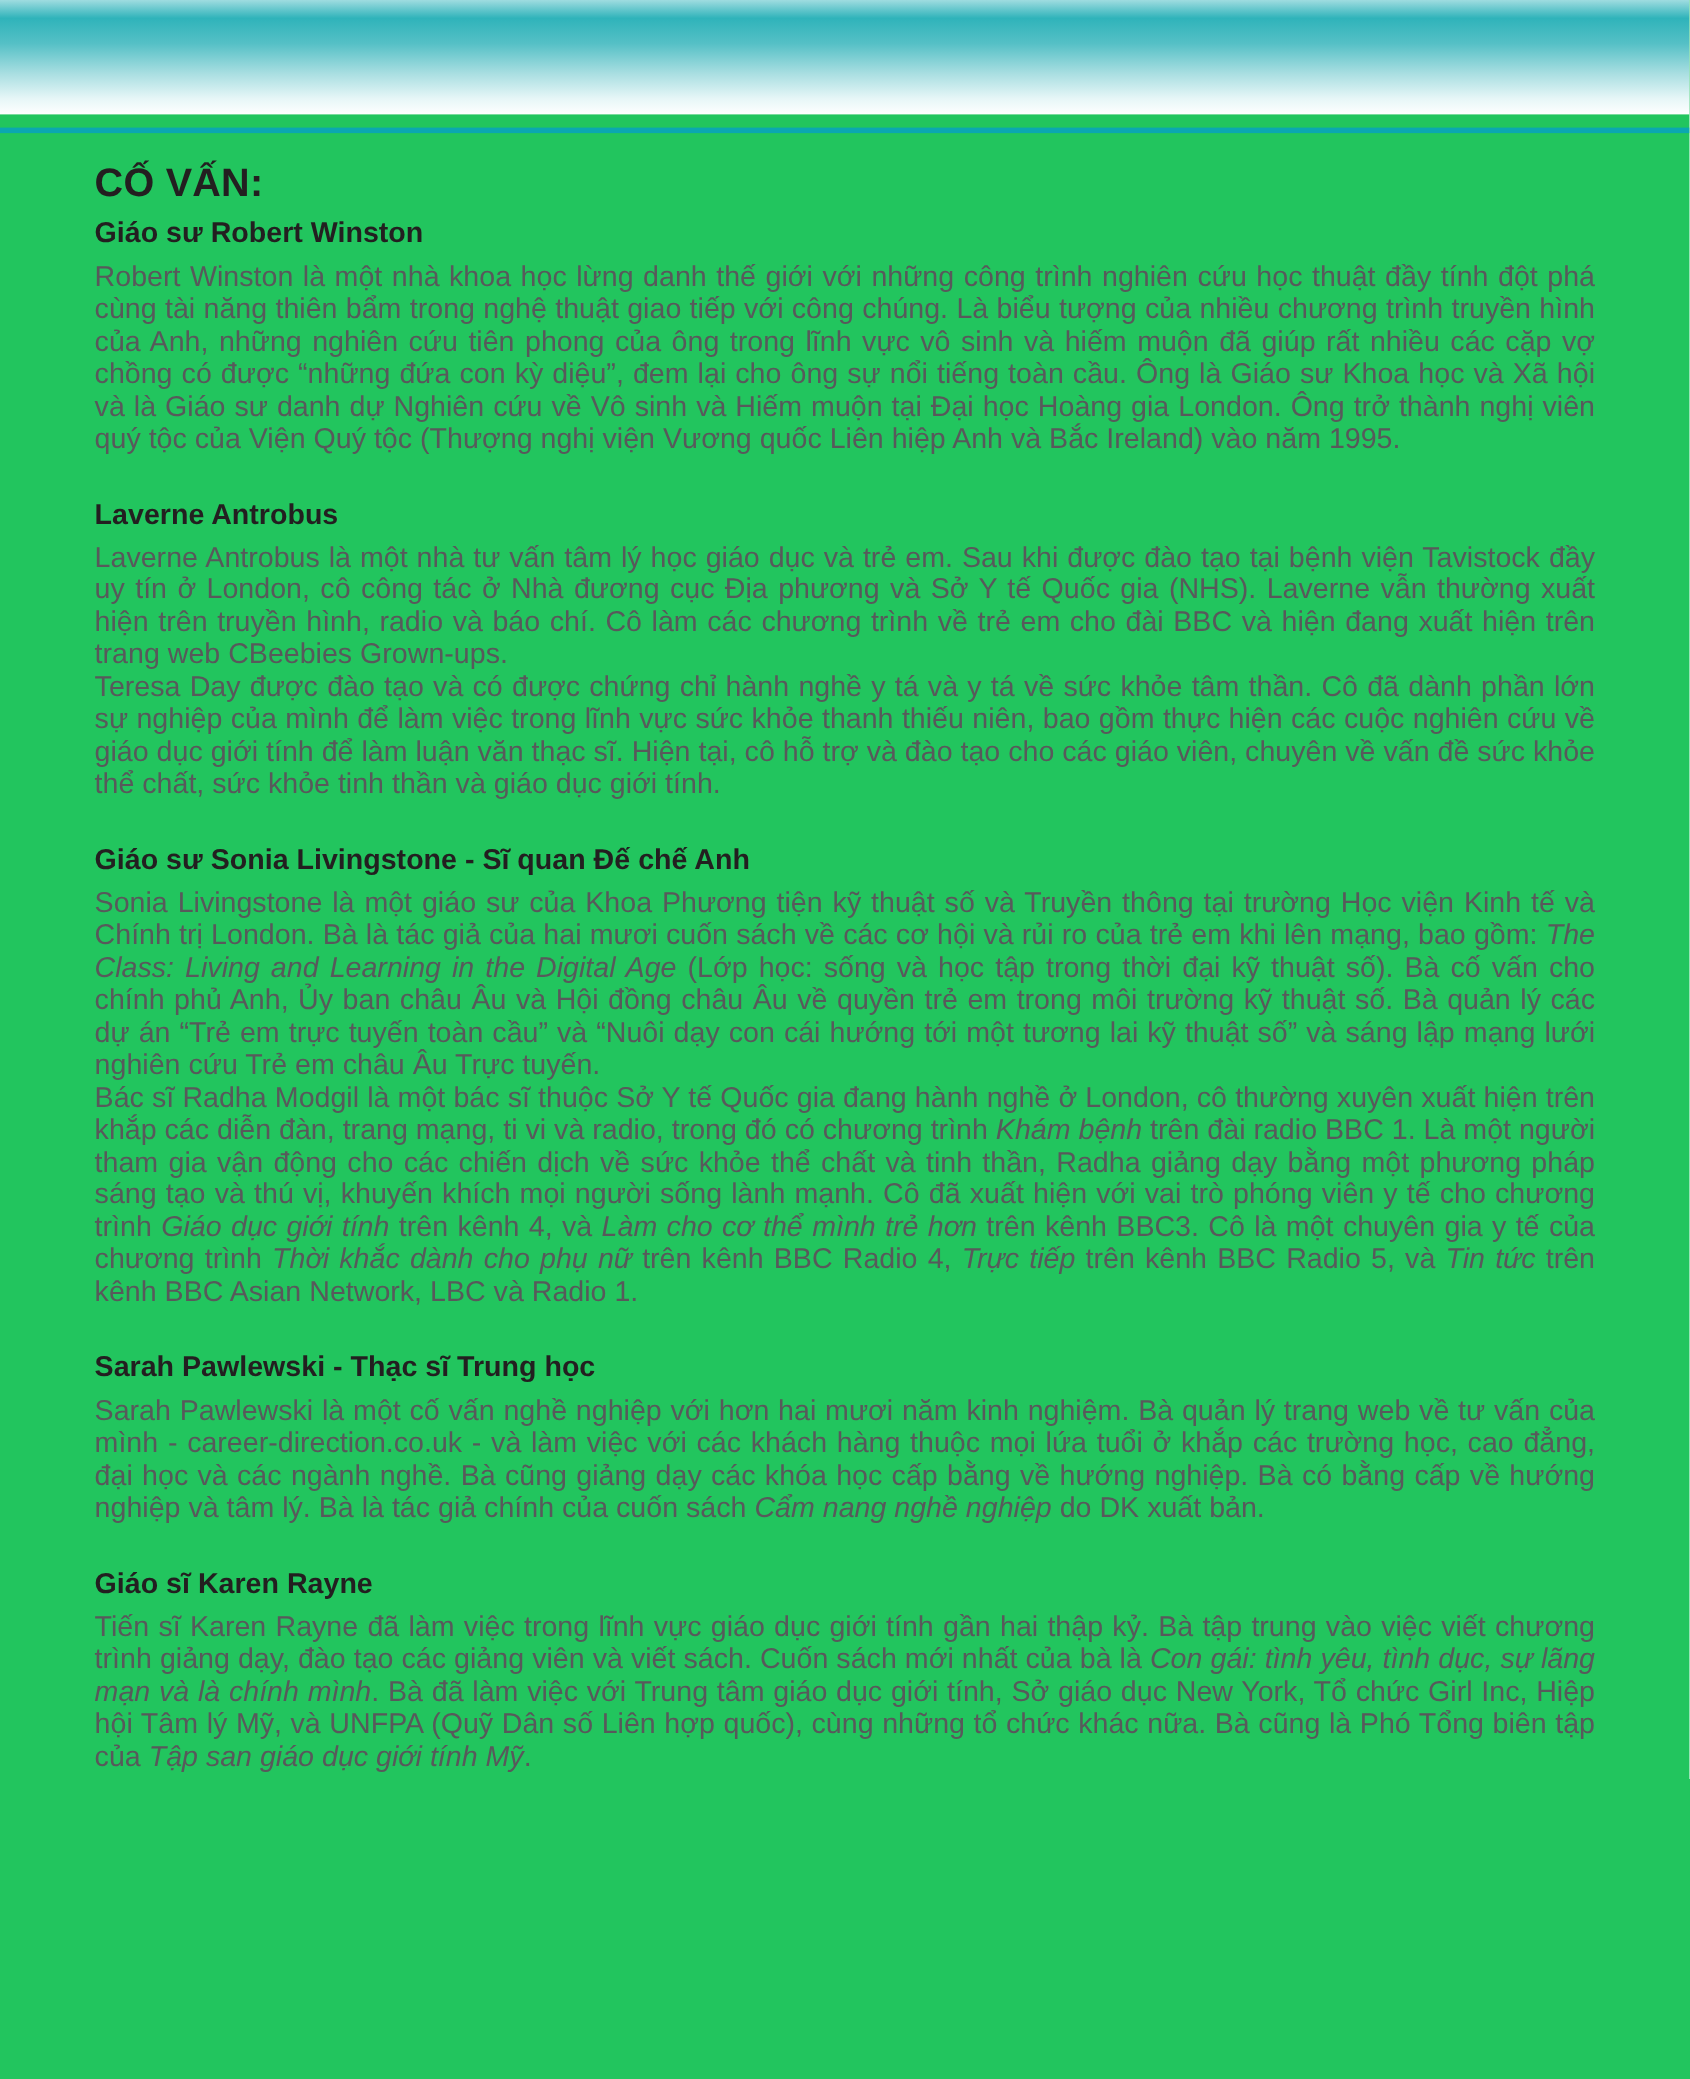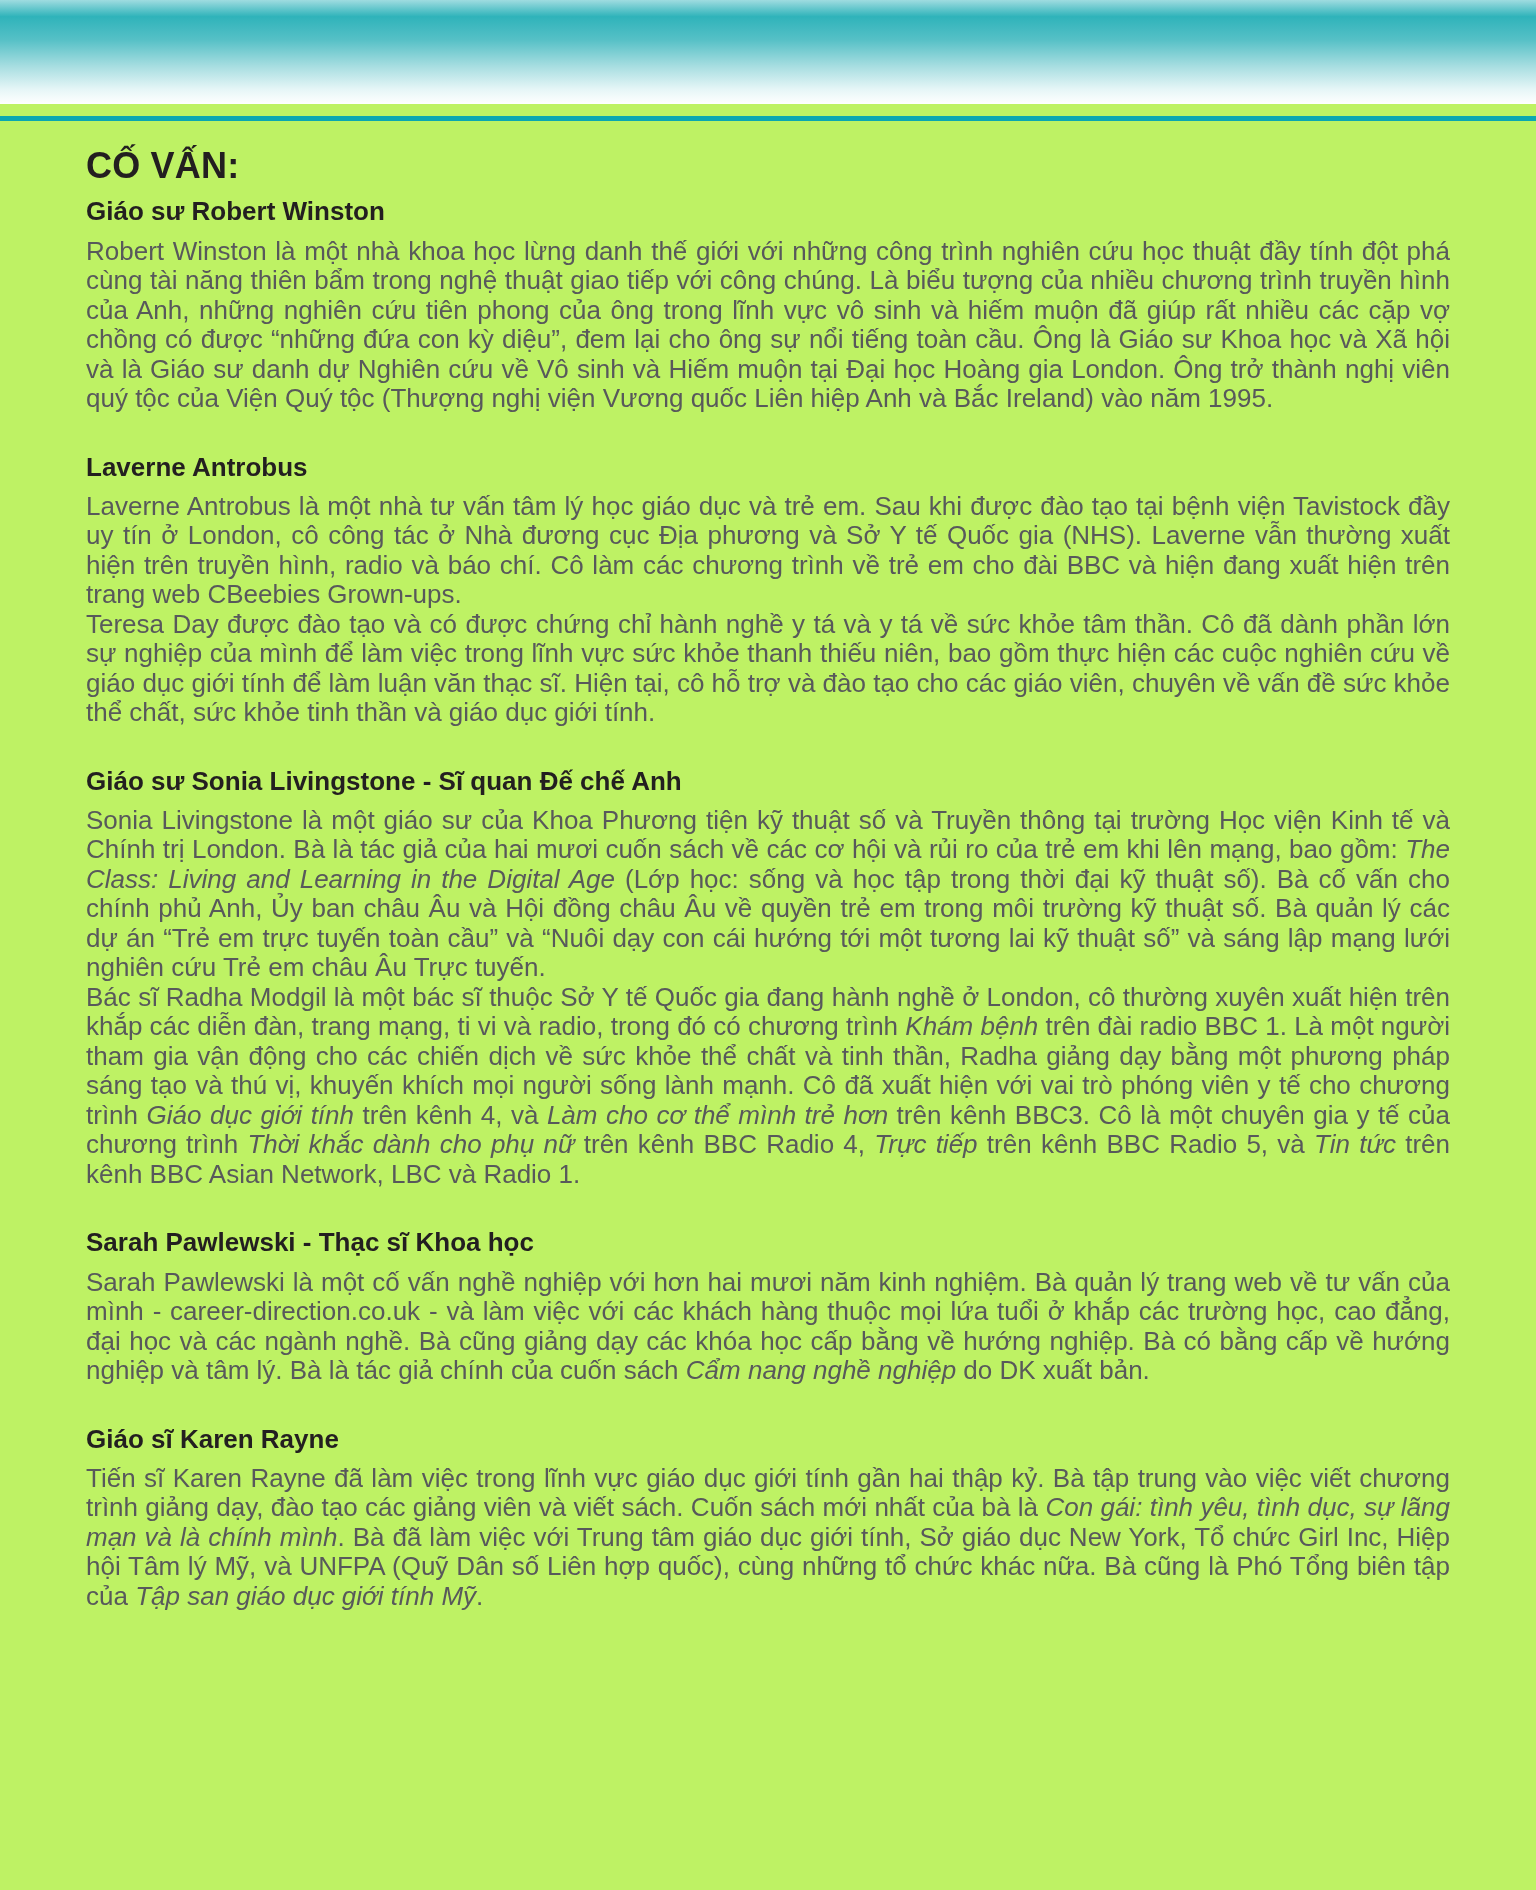--- a/index.html
+++ b/index.html
@@ -9,21 +9,21 @@
   }
   body {
     font-family: "Liberation Sans", "DejaVu Sans", sans-serif;
     color: var(--body_text, #58595b);
     -webkit-font-smoothing: antialiased;
   }
   .page {
     position: relative;
     width: 1536px;
     min-height: 1890px;
-    background: #bef264;
+    background: #22c55e;
     overflow: hidden;
   }
   .band-gradient {
     height: 104px;
     background: linear-gradient(180deg,
       #9fdce0 0%,
       var(--band_teal, #2fb3ba) 16%,
       #55c0c6 38%,
       #a8dee1 64%,
       #e6f6f7 86%,
@@ -102,21 +102,21 @@
     <section class="entry">
       <h2 class="entry-name">Giáo sư Sonia Livingstone - Sĩ quan Đế chế Anh</h2>
       <p class="entry-bio"><span>Sonia Livingstone là một giáo sư của Khoa Phương tiện kỹ thuật số và Truyền thông tại trường Học viện Kinh tế và Chính trị London. Bà là tác giả của hai mươi cuốn sách về các cơ hội và rủi ro của trẻ em khi lên mạng, bao gồm: </span><em>The Class: Living and Learning in the Digital Age</em><span> (Lớp học: sống và học tập trong thời đại kỹ thuật số). Bà cố vấn cho chính phủ Anh, Ủy ban châu Âu và Hội đồng châu Âu về quyền trẻ em trong môi trường kỹ thuật số. Bà quản lý các dự án “Trẻ em trực tuyến toàn cầu” và “Nuôi dạy con cái hướng tới một tương lai kỹ thuật số” và sáng lập mạng lưới nghiên cứu Trẻ em châu Âu Trực tuyến.</span></p>
     </section>
 
     <section class="entry">
       <p class="entry-bio"><span>Bác sĩ Radha Modgil là một bác sĩ thuộc Sở Y tế Quốc gia đang hành nghề ở London, cô thường xuyên xuất hiện trên khắp các diễn đàn, trang mạng, ti vi và radio, trong đó có chương trình </span><em>Khám bệnh</em><span> trên đài radio BBC 1. Là một người tham gia vận động cho các chiến dịch về sức khỏe thể chất và tinh thần, Radha giảng dạy bằng một phương pháp sáng tạo và thú vị, khuyến khích mọi người sống lành mạnh. Cô đã xuất hiện với vai trò phóng viên y tế cho chương trình </span><em>Giáo dục giới tính</em><span> trên kênh 4, và </span><em>Làm cho cơ thể mình trẻ hơn</em><span> trên kênh BBC3. Cô là một chuyên gia y tế của chương trình </span><em>Thời khắc dành cho phụ nữ</em><span> trên kênh BBC Radio 4, </span><em>Trực tiếp</em><span> trên kênh BBC Radio 5, và </span><em>Tin tức</em><span> trên kênh BBC Asian Network, LBC và Radio 1.</span></p>
     </section>
 
     <section class="entry">
-      <h2 class="entry-name">Sarah Pawlewski - Thạc sĩ Khoa học</h2>
+      <h2 class="entry-name">Sarah Pawlewski - Thạc sĩ Trung học</h2>
       <p class="entry-bio"><span>Sarah Pawlewski là một cố vấn nghề nghiệp với hơn hai mươi năm kinh nghiệm. Bà quản lý trang web về tư vấn của mình - career-direction.co.uk - và làm việc với các khách hàng thuộc mọi lứa tuổi ở khắp các trường học, cao đẳng, đại học và các ngành nghề. Bà cũng giảng dạy các khóa học cấp bằng về hướng nghiệp. Bà có bằng cấp về hướng nghiệp và tâm lý. Bà là tác giả chính của cuốn sách </span><em>Cẩm nang nghề nghiệp</em><span> do DK xuất bản.</span></p>
     </section>
 
     <section class="entry">
       <h2 class="entry-name">Giáo sĩ Karen Rayne</h2>
       <p class="entry-bio"><span>Tiến sĩ Karen Rayne đã làm việc trong lĩnh vực giáo dục giới tính gần hai thập kỷ. Bà tập trung vào việc viết chương trình giảng dạy, đào tạo các giảng viên và viết sách. Cuốn sách mới nhất của bà là </span><em>Con gái: tình yêu, tình dục, sự lãng mạn và là chính mình</em><span>. Bà đã làm việc với Trung tâm giáo dục giới tính, Sở giáo dục New York, Tổ chức Girl Inc, Hiệp hội Tâm lý Mỹ, và UNFPA (Quỹ Dân số Liên hợp quốc), cùng những tổ chức khác nữa. Bà cũng là Phó Tổng biên tập của </span><em>Tập san giáo dục giới tính Mỹ</em><span>.</span></p>
     </section>
 
   </main>
 </div>

